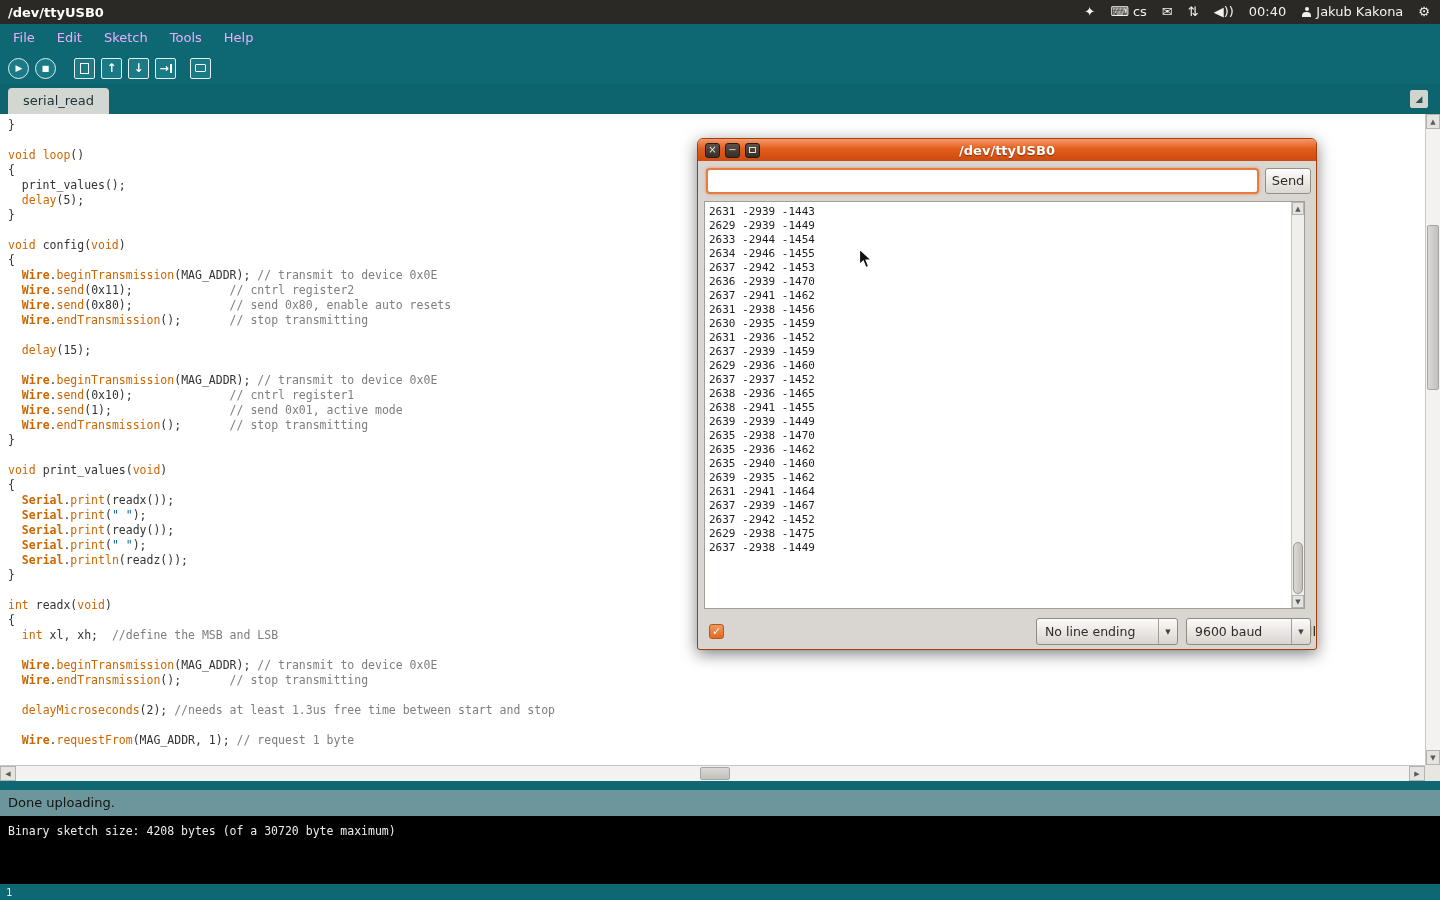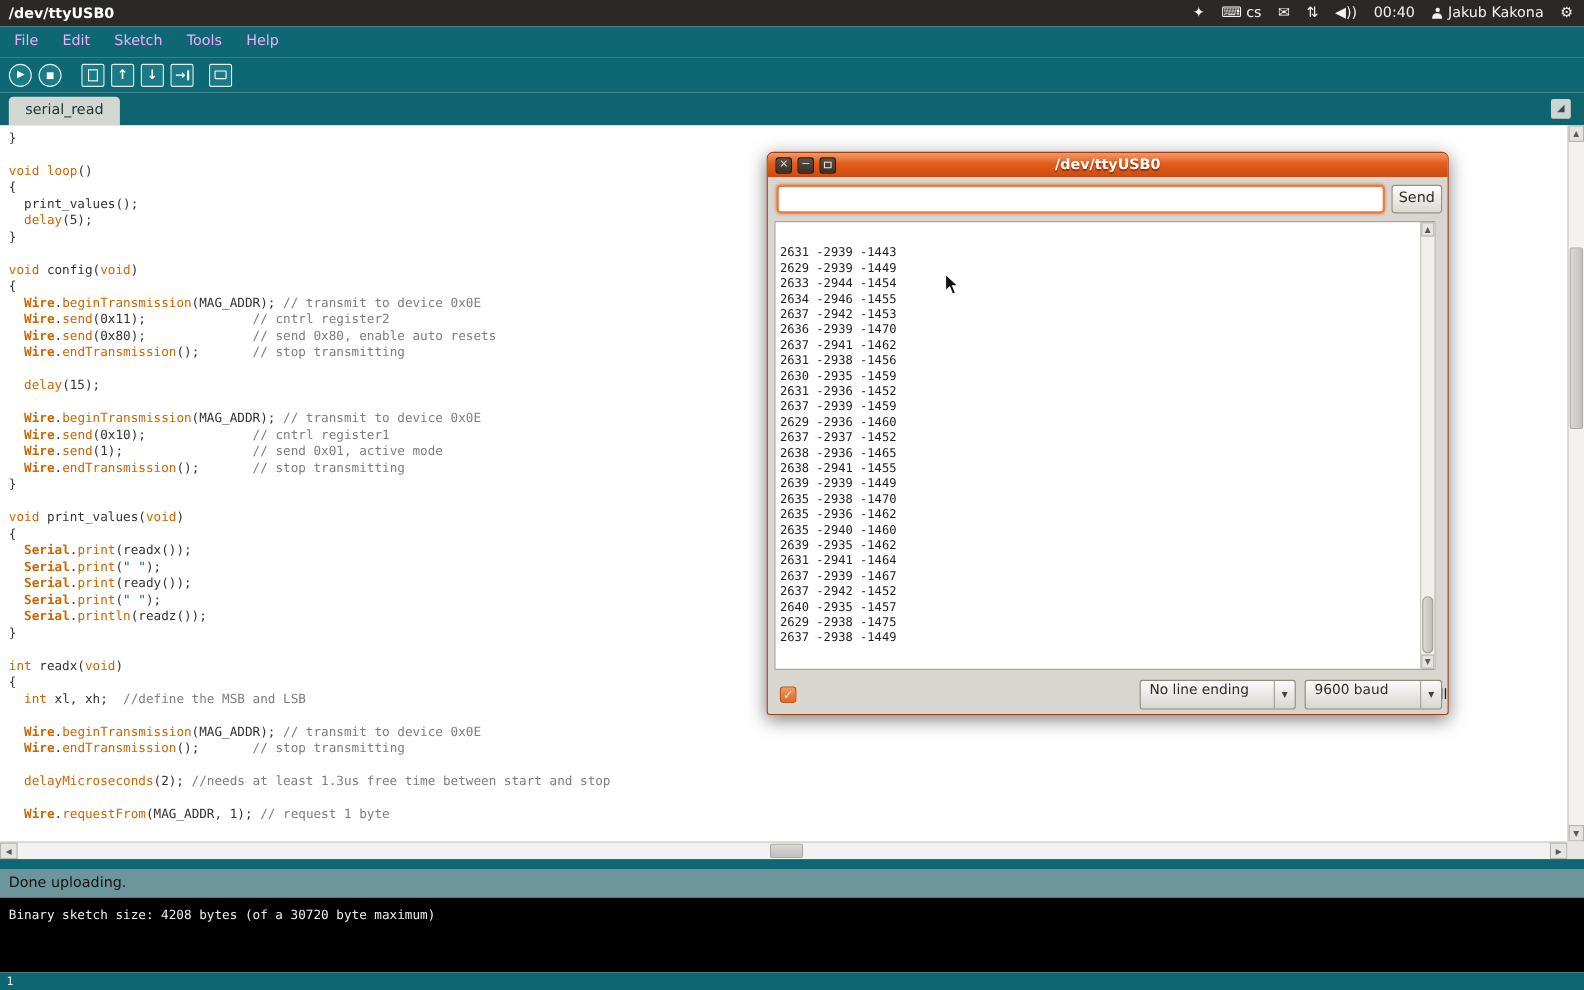--- a/index.html
+++ b/index.html
@@ -96,35 +96,35 @@
   .wbtn .box{display:inline-block;width:7px;height:6px;border:1px solid #e8e0d5;margin-top:3px;}
   .sm-input{position:absolute;left:8px;top:29px;width:553px;height:26px;background:#fff;
             border:2px solid #ea7b3f;border-radius:4px;box-shadow:0 0 3px rgba(234,100,32,.7);
             font-size:13px;padding:0 6px;outline:none;font-family:"DejaVu Sans",sans-serif;}
   .sm-send{position:absolute;left:567px;top:29px;width:46px;height:26px;
            background:linear-gradient(#fdfdfc,#dcd8d3);border:1px solid #968f86;border-radius:3px;
            font-size:13px;color:#2f2b26;text-align:center;line-height:24px;}
   .sm-out-wrap{position:absolute;left:6px;top:62px;width:601px;height:408px;background:#fff;border:1px solid #a19d97;}
   .sm-out{position:absolute;left:0;top:0;right:13px;bottom:0;overflow:hidden;
           font-family:"DejaVu Sans Mono",monospace;font-size:11px;line-height:14px;color:#1e1e1e;
-          padding:3px 12px 0 4px;margin-top:18px;}
+          padding:3px 12px 0 4px;}
   .serial-line{height:14px;white-space:pre;}
   .sm-sb{position:absolute;right:0;top:0;width:13px;bottom:0;background:#f1efec;border-left:1px solid #c9c5c0;}
   .sm-sb .up{left:0;top:0;width:12px;height:13px;}
   .sm-sb .down{left:0;bottom:0;width:12px;height:13px;}
   .sm-thumb{position:absolute;left:1px;bottom:14px;width:10px;height:52px;
             background:linear-gradient(90deg,#dcd8d3,#c3bfba);border:1px solid #9d9992;border-radius:5px;}
   .sm-bottom{position:absolute;left:0;right:0;top:477px;height:30px;display:flex;align-items:center;justify-content:space-between;}
   .cb{width:15px;height:15px;margin-left:11px;border-radius:3px;flex:0 0 auto;
       background:linear-gradient(#f09a60,#e5681f);border:1px solid #b3571b;
       color:#fff;font-size:11px;line-height:13px;text-align:center;font-weight:bold;}
   .cb::after{content:"✓";}
   .cb-label{margin-left:7px;font-size:13px;color:#1f1b16;}
   .dd{position:absolute;height:27px;background:linear-gradient(#fbfbfa,#d9d5d0);
-      border:1px solid #918b82;border-radius:3px;display:flex;
+      border:1px solid #918b82;border-radius:3px;display:flex;align-items:center;
       font-size:12.5px;color:#2f2b26;}
   .dd .val{flex:1;padding-left:8px;white-space:nowrap;overflow:hidden;}
   .dd .arr{width:19px;align-self:stretch;border-left:1px solid #a49e95;display:flex;
            align-items:center;justify-content:center;font-size:7px;color:#453f37;}
   .dd1{left:338px;top:479px;width:142px;}
   .dd2{left:488px;top:479px;width:125px;}
 
   .cursor{position:absolute;left:858px;top:248px;z-index:50;}
 </style>
 </head>
@@ -290,21 +290,20 @@
           <div class="serial-line">2638 -2936 -1465</div>
           <div class="serial-line">2638 -2941 -1455</div>
           <div class="serial-line">2639 -2939 -1449</div>
           <div class="serial-line">2635 -2938 -1470</div>
           <div class="serial-line">2635 -2936 -1462</div>
           <div class="serial-line">2635 -2940 -1460</div>
           <div class="serial-line">2639 -2935 -1462</div>
           <div class="serial-line">2631 -2941 -1464</div>
           <div class="serial-line">2637 -2939 -1467</div>
           <div class="serial-line">2637 -2942 -1452</div>
-          <div class="serial-line">2640 -2935 -1457</div>
           <div class="serial-line">2629 -2938 -1475</div>
           <div class="serial-line">2637 -2938 -1449</div>
         </div>
       <div class="sm-sb">
         <div class="sb-arrow up">▲</div>
         <div class="sm-thumb"></div>
         <div class="sb-arrow down">▼</div>
       </div>
     </div>
 

